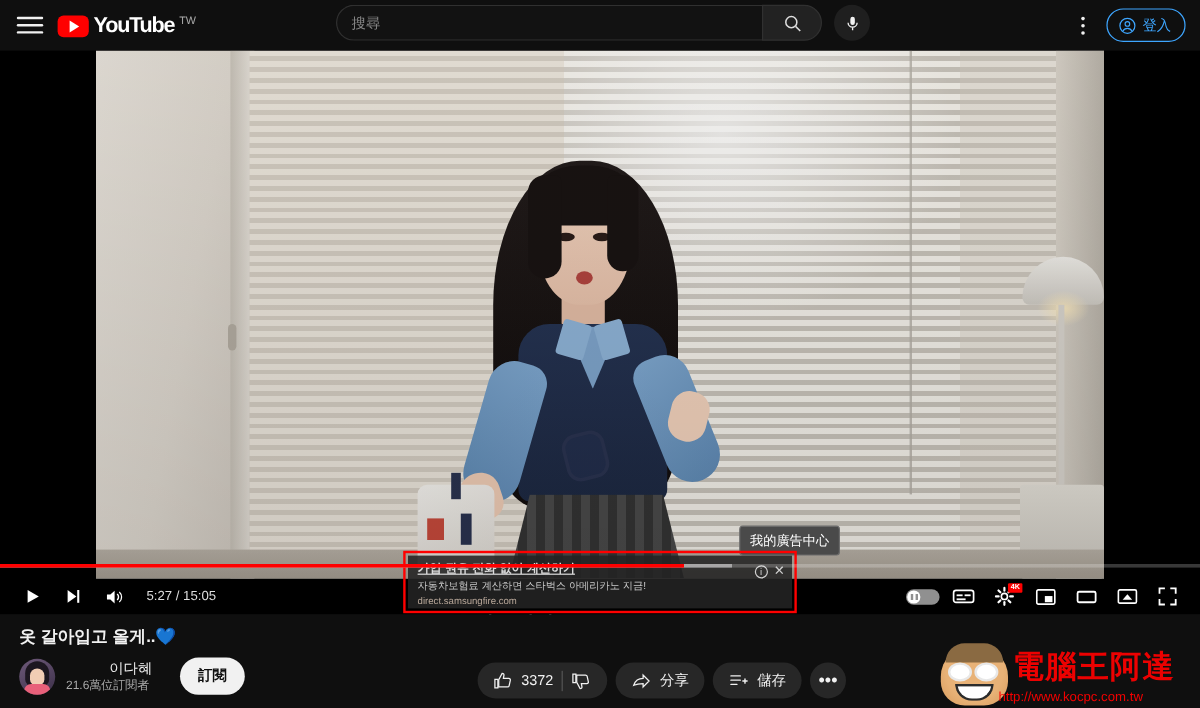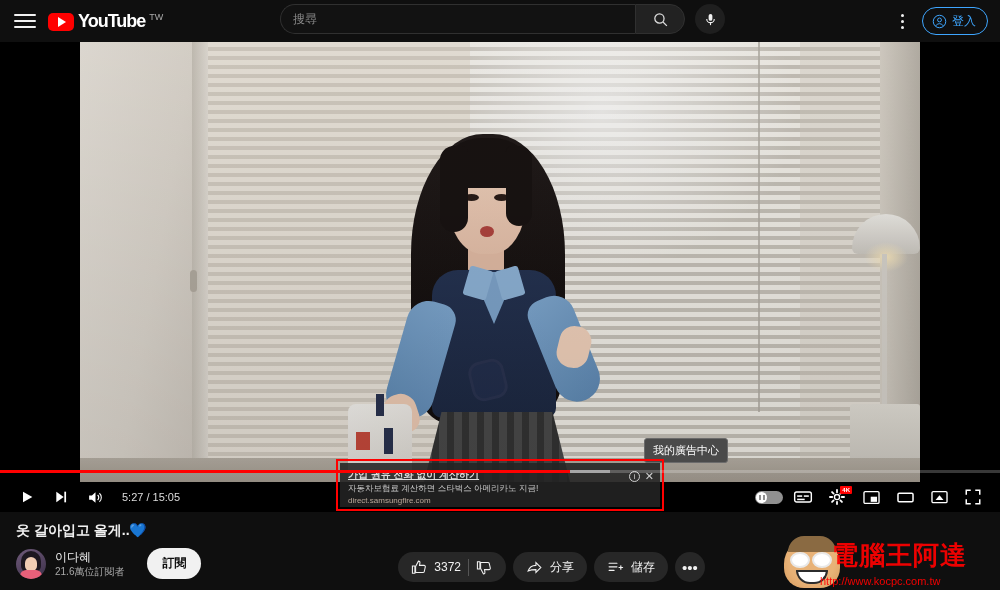--- a/index.html
+++ b/index.html
@@ -160,21 +160,21 @@
     background: linear-gradient(180deg, rgba(0,0,0,0.05), rgba(0,0,0,0.12)); pointer-events: none; }
 
   
   .caption { position: absolute; left: 420px; top: 466px; transform: translateX(-50%);
     color: #fff; font-size: 17px; font-weight: bold; text-shadow: 0 0 5px rgba(0,0,0,0.95), 0 1px 2px #000;
     white-space: nowrap; }
 
   
   .adcenter-tip {
     position: absolute; left: 616px; top: 396px; background: #4a4a4a; color: #fff;
-    font-size: 11px; padding: 4px 8px; border-radius: 3px; border: 1px solid #6b6b6b; z-index: 12; margin-left: 28px;
+    font-size: 11px; padding: 4px 8px; border-radius: 3px; border: 1px solid #6b6b6b; z-index: 12;
   }
 
   
   .ad-highlight { position: absolute; left: 336px; top: 417px; width: 328px; height: 52px;
     border: 2px solid #ff0000; z-index: 14; }
   .ad-overlay {
     position: absolute; left: 340px; top: 421px; width: 320px; height: 44px;
     background: rgba(35,35,35,0.88); z-index: 15; padding: 5px 8px;
   }
   .ad-title { color: #dcdcdc; font-size: 10px; font-weight: bold; text-decoration: underline; line-height: 13px; }
@@ -213,21 +213,21 @@
   .chan-row { position: absolute; left: 16px; top: 36px; display: flex; align-items: center; gap: 9px; }
   .avatar { width: 30px; height: 30px; border-radius: 50%; overflow: hidden; position: relative;
     background: linear-gradient(150deg, #6f5a7a, #3b2f48); cursor: pointer; }
   .av-hair { position: absolute; left: 5px; top: 2px; width: 20px; height: 21px; background: #1d1720;
     border-radius: 10px 10px 6px 6px; }
   .av-face { position: absolute; left: 9px; top: 8px; width: 12px; height: 14px; background: #f1cdb4;
     border-radius: 6px 6px 5px 5px; }
   .av-body { position: absolute; left: 4px; top: 21px; width: 22px; height: 10px; background: #e8607a;
     border-radius: 6px 6px 0 0; }
   .chan-meta { display: flex; flex-direction: column; justify-content: center; }
-  .chan-name { color: #f1f1f1; font-size: 12px; line-height: 15px; }
+  .chan-name { color: #f1f1f1; font-size: 12px; line-height: 15px; margin-left: 36px; }
   .chan-subs { color: #aaa; font-size: 10px; line-height: 13px; }
   .sub-btn { margin-left: 14px; background: #f1f1f1; color: #0f0f0f; font-size: 12px;
     border-radius: 16px; padding: 7px 15px; cursor: pointer; font-weight: bold; }
 
   .actions { position: absolute; right: 295px; top: 40px; display: flex; align-items: center; gap: 7px; }
   .pill { height: 30px; background: #272727; border-radius: 15px; display: flex; align-items: center;
     padding: 0 13px; gap: 7px; color: #f1f1f1; font-size: 12px; cursor: pointer; }
   .pill.round { width: 30px; padding: 0; justify-content: center; font-size: 15px; }
   .pill-divider { width: 1px; height: 17px; background: #555; }
   .pill-seg { display: flex; align-items: center; gap: 6px; cursor: pointer; }
@@ -238,23 +238,23 @@
   .wm-face { position: absolute; left: 0; bottom: 0; width: 56px; height: 50px;
     background: radial-gradient(ellipse at 50% 40%, #e8b277 0 60%, #d79a5b 100%); border-radius: 26px 26px 20px 20px; }
   .wm-hair { position: absolute; left: 4px; top: 0; width: 48px; height: 16px; background: #8a6a42;
     border-radius: 24px 24px 0 0; }
   .wm-glass1 { position: absolute; left: 6px; top: 16px; width: 20px; height: 16px; border: 2px solid #e8e8e8;
     border-radius: 50%; background: #fff; }
   .wm-glass2 { position: absolute; left: 28px; top: 16px; width: 20px; height: 16px; border: 2px solid #e8e8e8;
     border-radius: 50%; background: #fff; }
   .wm-mouth { position: absolute; left: 12px; top: 34px; width: 32px; height: 14px; background: #fff;
     border-radius: 0 0 16px 16px; border: 2px solid #2c2c2c; }
-  .wm-text { position: absolute; left: 48px; top: 2px; color: #ff0000; font-size: 26px; font-weight: bold;
+  .wm-text { position: absolute; left: 60px; top: 2px; color: #ff0000; font-size: 26px; font-weight: bold;
     letter-spacing: 1px; opacity: 0.92; }
-  .wm-url { position: absolute; left: 36px; bottom: 1px; color: #ff0000; font-size: 11px; opacity: 0.95; }
+  .wm-url { position: absolute; left: 48px; bottom: 1px; color: #ff0000; font-size: 11px; opacity: 0.95; }
   svg { display: block; }
 </style>
 </head>
 <body>
 
 <div class="app">
 
   <div class="masthead">
     <div class="mh-left">
       <div class="hamburger">

